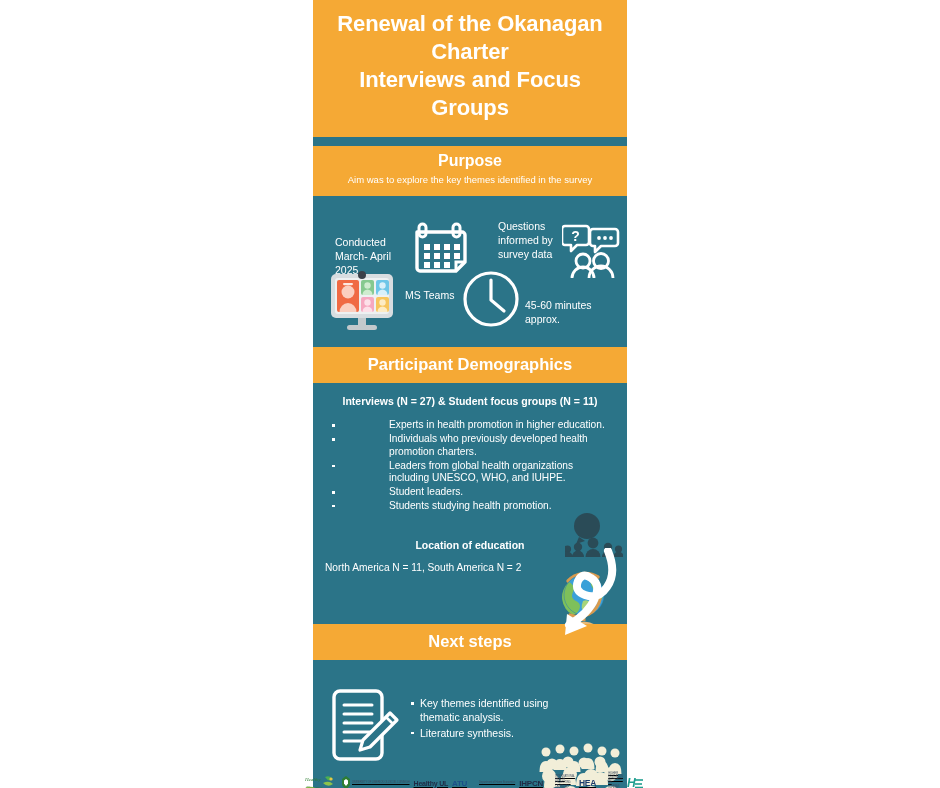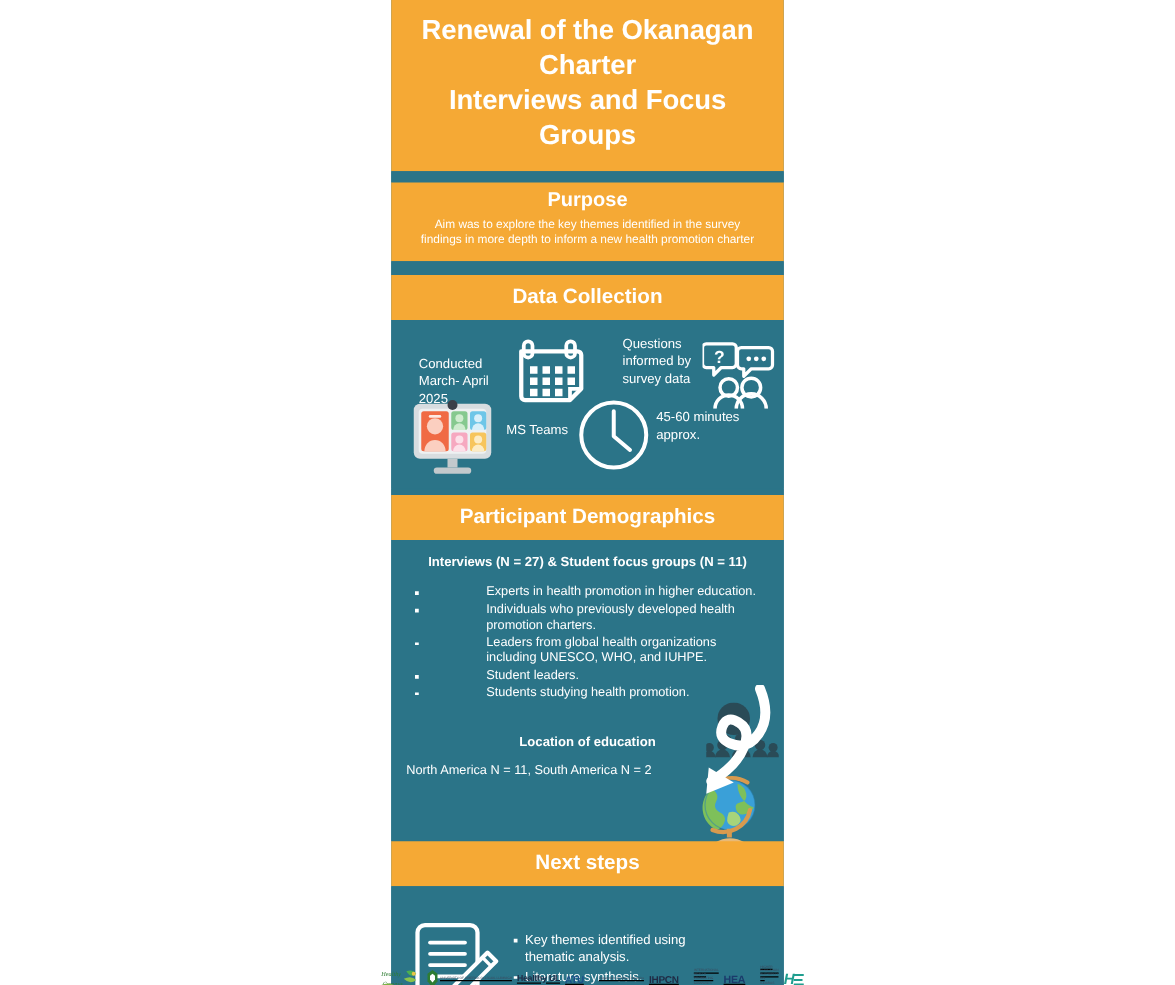--- a/index.html
+++ b/index.html
@@ -223,26 +223,24 @@
   <div class="band-orange header">
     <div class="header-line">Renewal of the Okanagan Charter</div>
     <div class="header-line">Interviews and Focus Groups</div>
   </div>
 
   <div class="divider-teal"></div>
 
   <div class="band-orange purpose">
     <div class="purpose-title">Purpose</div>
     <div class="purpose-text">Aim was to explore the key themes identified in the survey</div>
-    <div class="purpose-text">findings in more depth to inform a new health promotion charter</div>
   </div>
 
   <div class="divider-teal" style="height:11px"></div>
 
-  <div class="band-orange sec-head">Data Collection</div>
 
   <div class="band-teal dc-body">
 
     <div class="dc-cell dc-text" style="left:22px; top:29px; width:72px;">Conducted March- April 2025</div>
 
     <div class="icon" style="left:101px; top:13px;">
       <svg width="58" height="58" viewBox="0 0 58 58">
         <rect x="5" y="4" width="7" height="13" rx="3.5" fill="none" stroke="#fff" stroke-width="3"></rect>
         <rect x="39" y="4" width="7" height="13" rx="3.5" fill="none" stroke="#fff" stroke-width="3"></rect>
         <path d="M3 12 h45 a3 3 0 0 1 3 3 v27 l-9 9 h-36 a3 3 0 0 1 -3 -3 z" fill="none" stroke="#fff" stroke-width="3.4" stroke-linejoin="round"></path>
@@ -310,21 +308,21 @@
 
     <div class="dc-cell dc-text" style="left:92px; top:82px; width:70px;">MS Teams</div>
 
     <div class="icon" style="left:148px; top:62px;">
       <svg width="60" height="60" viewBox="0 0 60 60">
         <circle cx="30" cy="30" r="26" fill="none" stroke="#fff" stroke-width="3.2"></circle>
         <path d="M30 11 v20 l13 11" fill="none" stroke="#fff" stroke-width="3.2" stroke-linecap="round" stroke-linejoin="round"></path>
       </svg>
     </div>
 
-    <div class="dc-cell dc-text" style="left:212px; top:72px; width:90px;">45-60 minutes approx.</div>
+    <div class="dc-cell dc-text" style="left:212px; top:92px; width:90px;">45-60 minutes approx.</div>
   </div>
 
   <div class="divider-thin"></div>
 
   <div class="band-orange sec-head">Participant Demographics</div>
 
   <div class="band-teal demo-body">
 
     <div class="demo-sub">Interviews (N = 27) &amp; Student focus groups (N = 11)</div>
 

